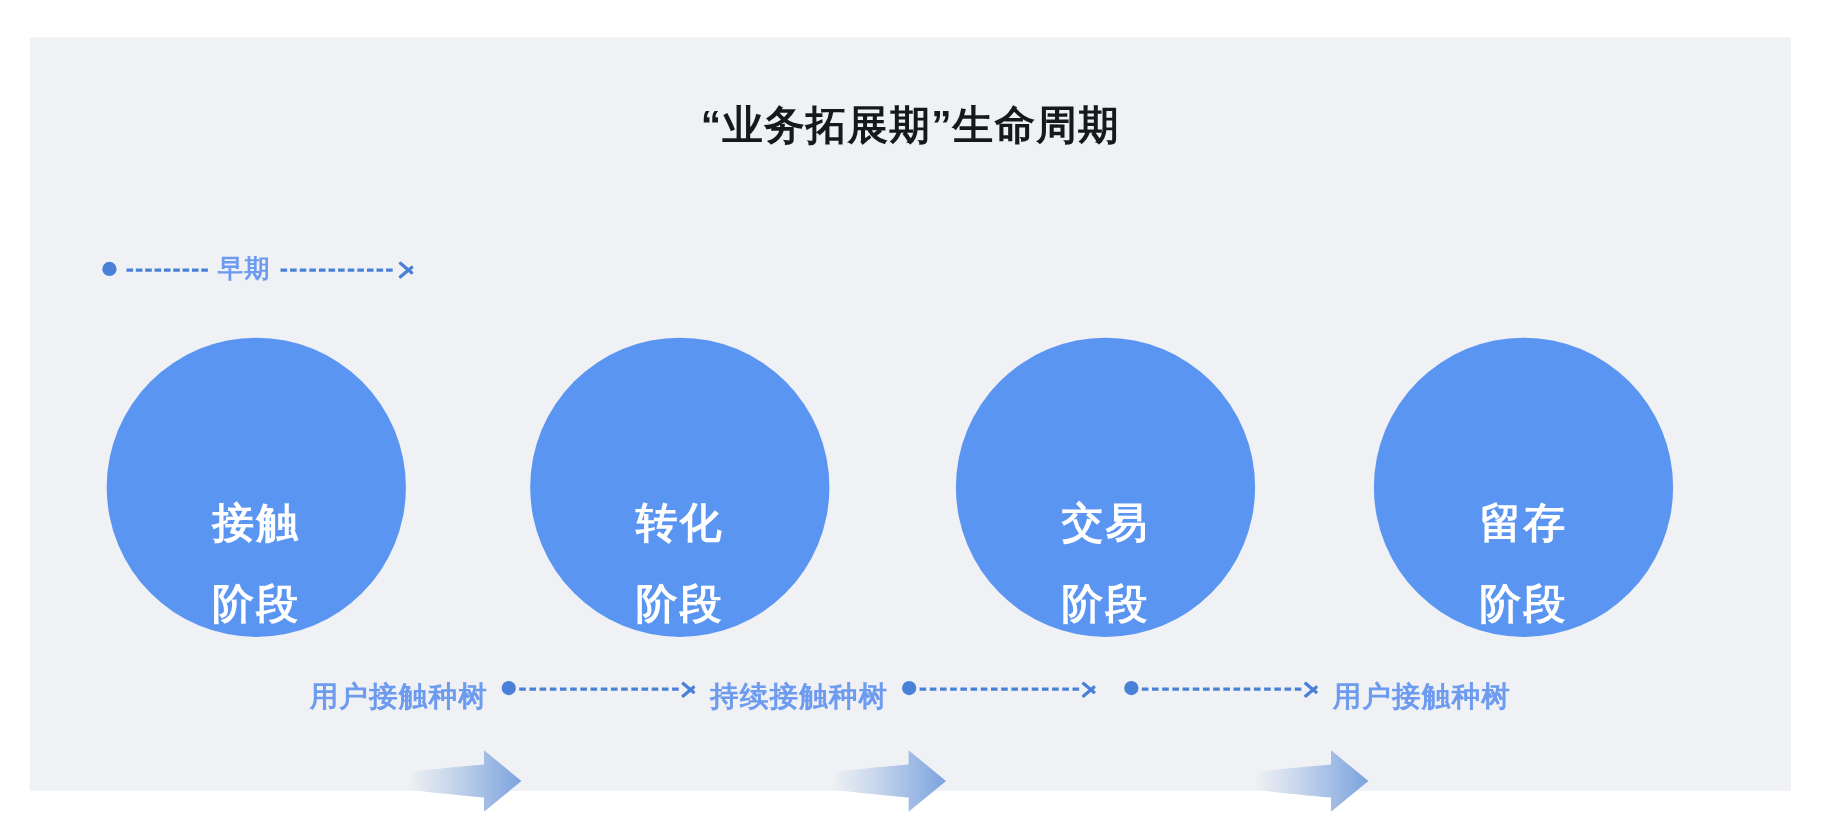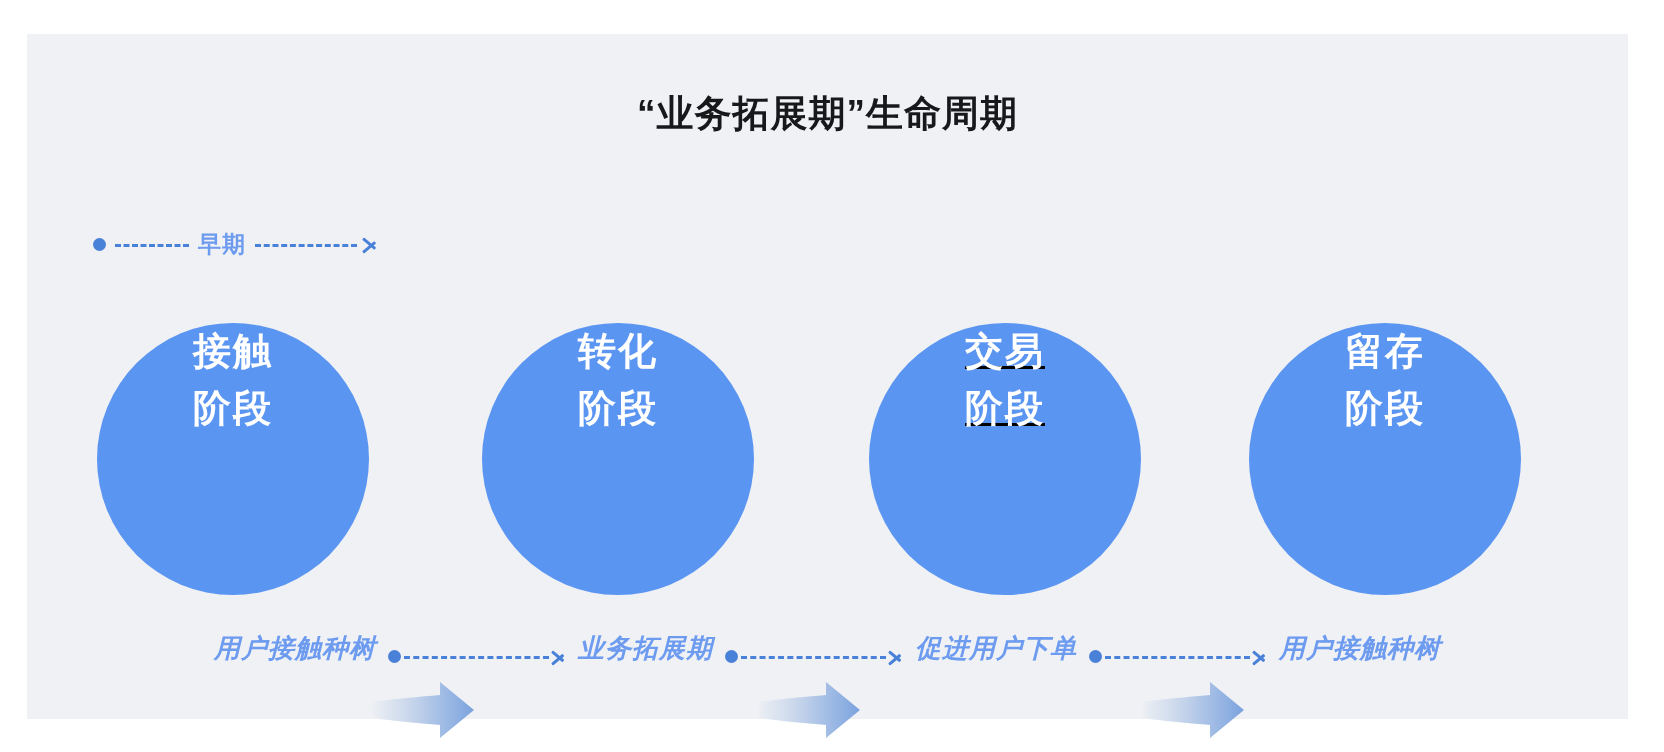--- a/index.html
+++ b/index.html
@@ -103,33 +103,34 @@
   
   .stages {
     position: absolute;
     left: 0;
     top: 272px;
     width: 100%;
     height: 280px;
   }
   .stage {
     position: absolute;
-    top: 17px;
+    top: 1px;
     width: 272px;
     height: 272px;
     border-radius: 50%;
     background: #5B95F2;
     display: flex;
     flex-direction: column;
     align-items: center;
-    justify-content: flex-start;
+    justify-content: flex-end;
+    gap: 17px;
   }
   .stage-1 { left: 70px;   }
   .stage-2 { left: 455px;  }
-  .stage-3 { left: 842px; text-decoration: underline;  }
+  .stage-3 { left: 842px;  }
   .stage-4 { left: 1222px; }
 
   .stage-line {
     color: #ffffff;
     font-size: 38px;
     font-weight: bold;
     line-height: 1.5;
     letter-spacing: 2px;
   }
 
@@ -145,23 +146,22 @@
   .ba-3 { left: 1115px; }
 
   
   .captions {
     position: absolute;
     left: 0;
     top: 582px;
     width: 100%;
     height: 50px;
     display: flex;
-    align-items: flex-end;
+    align-items: flex-start;
     justify-content: center;
-    font-style: italic;
   }
   .cap-text {
     color: #6C9BEF;
     font-size: 26px;
     font-weight: bold;
     white-space: nowrap;
     letter-spacing: 1px;
   }
   .cap-conn {
     display: flex;
@@ -289,28 +289,27 @@
 
   <div class="captions">
 
     <span class="cap-text">用户接触种树</span>
     <span class="cap-conn">
       <span class="cap-dot"></span>
       <span class="cap-dash"></span>
       <span class="cap-arrow"></span>
     </span>
 
-    <span class="cap-text">业务拓展期</span>
+    <span class="cap-text">持续接触种树</span>
     <span class="cap-conn">
       <span class="cap-dot"></span>
       <span class="cap-dash"></span>
       <span class="cap-arrow"></span>
     </span>
 
-    <span class="cap-text">促进用户下单</span>
     <span class="cap-conn">
       <span class="cap-dot"></span>
       <span class="cap-dash"></span>
       <span class="cap-arrow"></span>
     </span>
 
     <span class="cap-text">用户接触种树</span>
 
   </div>
 

